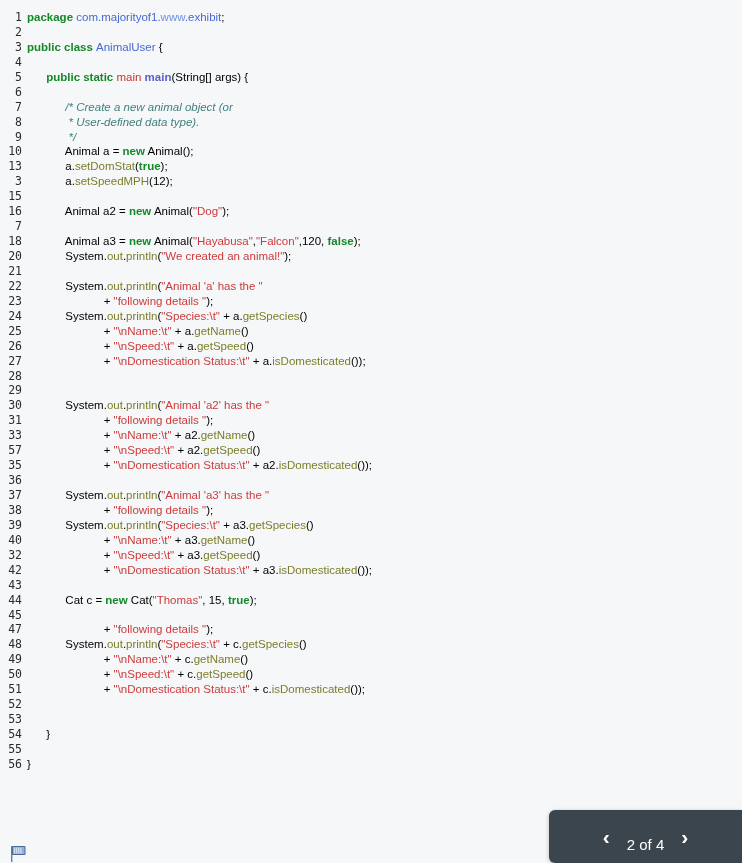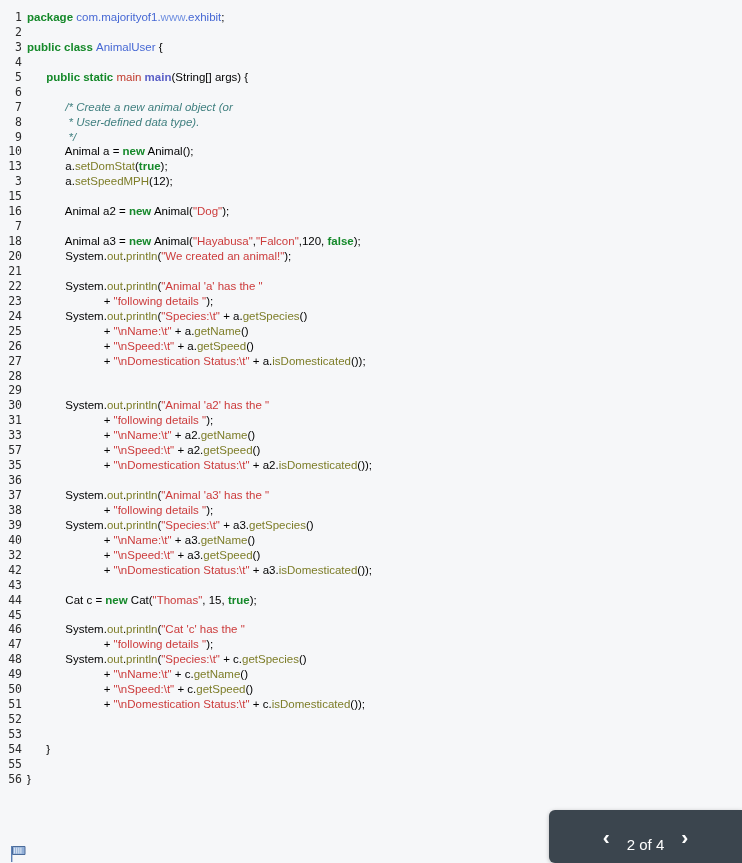--- a/index.html
+++ b/index.html
@@ -146,21 +146,20 @@
     <div class="code-line"><span class="ln">36</span><span class="src"></span></div>
     <div class="code-line"><span class="ln">37</span><span class="src"><span>            System.</span><span class="meth">out</span><span>.</span><span class="meth">println</span><span>(</span><span class="str">"Animal 'a3' has the "</span></span></div>
     <div class="code-line"><span class="ln">38</span><span class="src"><span>                        + </span><span class="str">"following details "</span><span>);</span></span></div>
     <div class="code-line"><span class="ln">39</span><span class="src"><span>            System.</span><span class="meth">out</span><span>.</span><span class="meth">println</span><span>(</span><span class="str">"Species:\t"</span><span> + a3.</span><span class="meth">getSpecies</span><span>()</span></span></div>
     <div class="code-line"><span class="ln">40</span><span class="src"><span>                        + </span><span class="str">"\nName:\t"</span><span> + a3.</span><span class="meth">getName</span><span>()</span></span></div>
     <div class="code-line"><span class="ln">32</span><span class="src"><span>                        + </span><span class="str">"\nSpeed:\t"</span><span> + a3.</span><span class="meth">getSpeed</span><span>()</span></span></div>
     <div class="code-line"><span class="ln">42</span><span class="src"><span>                        + </span><span class="str">"\nDomestication Status:\t"</span><span> + a3.</span><span class="meth">isDomesticated</span><span>());</span></span></div>
     <div class="code-line"><span class="ln">43</span><span class="src"></span></div>
     <div class="code-line"><span class="ln">44</span><span class="src"><span>            Cat c = </span><span class="kw">new</span><span> Cat(</span><span class="str">"Thomas"</span><span>, 15, </span><span class="kw">true</span><span>);</span></span></div>
     <div class="code-line"><span class="ln">45</span><span class="src"></span></div>
-    <div class="code-line"><span class="ln">46</span><span class="src"><span>            System.</span><span class="meth">out</span><span>.</span><span class="meth">println</span><span>(</span><span class="str">"Cat 'c' has the "</span></span></div>
     <div class="code-line"><span class="ln">47</span><span class="src"><span>                        + </span><span class="str">"following details "</span><span>);</span></span></div>
     <div class="code-line"><span class="ln">48</span><span class="src"><span>            System.</span><span class="meth">out</span><span>.</span><span class="meth">println</span><span>(</span><span class="str">"Species:\t"</span><span> + c.</span><span class="meth">getSpecies</span><span>()</span></span></div>
     <div class="code-line"><span class="ln">49</span><span class="src"><span>                        + </span><span class="str">"\nName:\t"</span><span> + c.</span><span class="meth">getName</span><span>()</span></span></div>
     <div class="code-line"><span class="ln">50</span><span class="src"><span>                        + </span><span class="str">"\nSpeed:\t"</span><span> + c.</span><span class="meth">getSpeed</span><span>()</span></span></div>
     <div class="code-line"><span class="ln">51</span><span class="src"><span>                        + </span><span class="str">"\nDomestication Status:\t"</span><span> + c.</span><span class="meth">isDomesticated</span><span>());</span></span></div>
     <div class="code-line"><span class="ln">52</span><span class="src"></span></div>
     <div class="code-line"><span class="ln">53</span><span class="src"></span></div>
     <div class="code-line"><span class="ln">54</span><span class="src"><span>      }</span></span></div>
     <div class="code-line"><span class="ln">55</span><span class="src"></span></div>
     <div class="code-line"><span class="ln">56</span><span class="src"><span>}</span></span></div>

